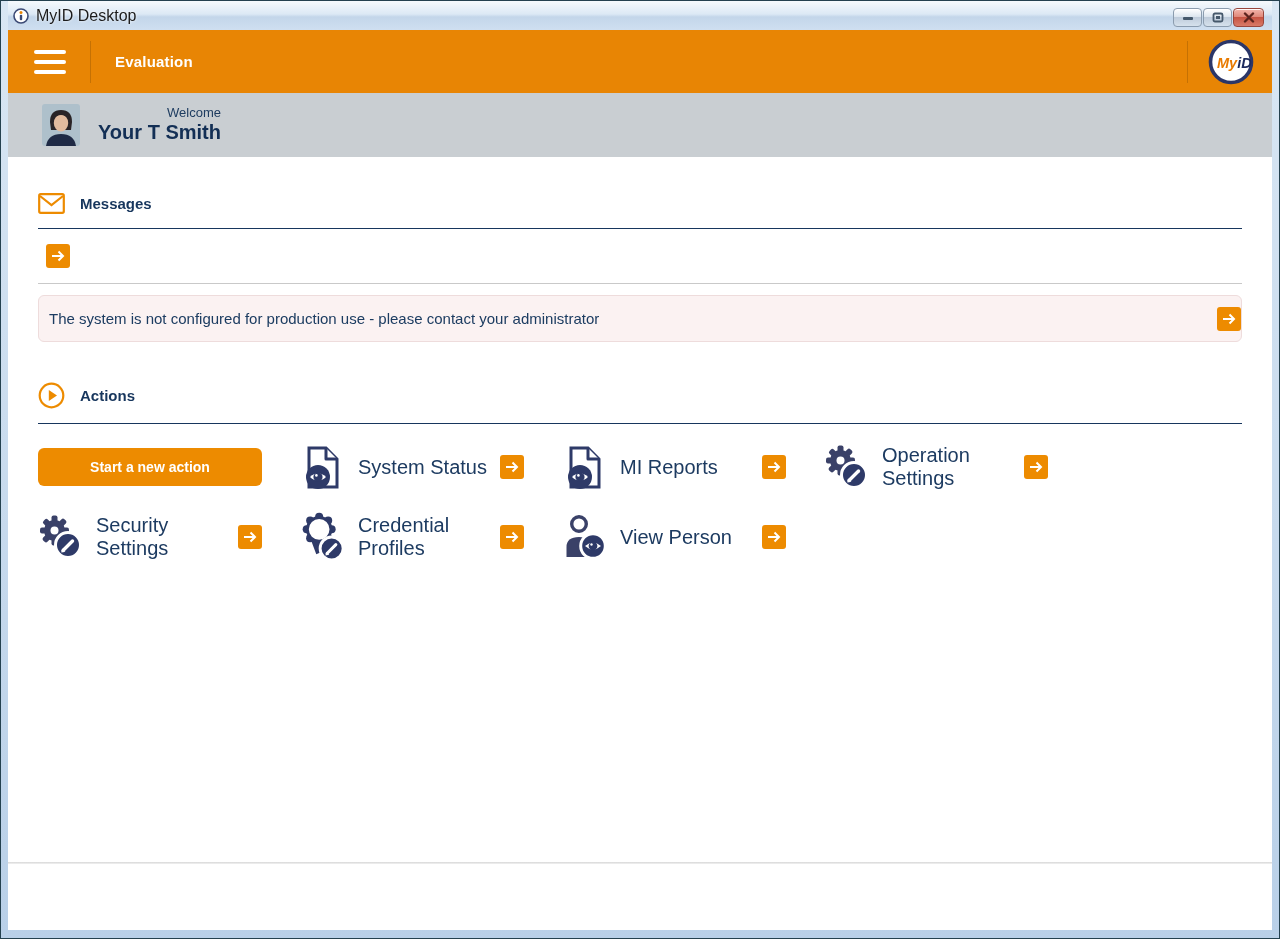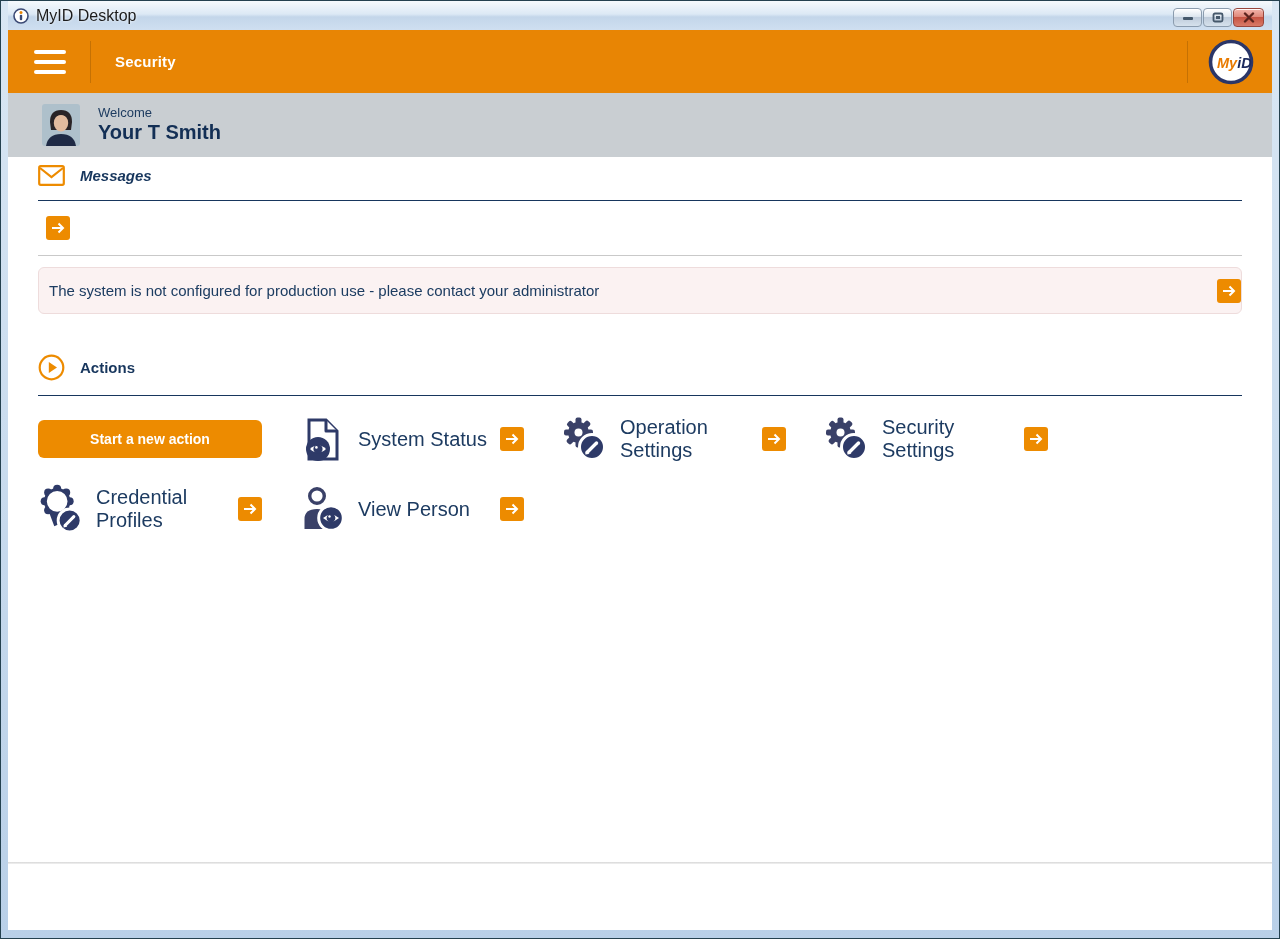--- a/index.html
+++ b/index.html
@@ -53,33 +53,33 @@
 
   
   .welcome-bar {
     height:64px; flex:0 0 64px;
     background:#c9ced2;
     display:flex; align-items:center;
     padding-left:34px;
   }
   .avatar { width:38px; height:42px; border-radius:3px; overflow:hidden; flex:0 0 38px; }
   .welcome-text { margin-left:18px; line-height:1.15; }
-  .welcome-label { font-size:13px; color:#1e3c60; }
+  .welcome-label { font-size:13px; color:#1e3c60;text-align:right; }
   .user-name { font-size:20px; font-weight:bold; color:#132f55; }
 
   
   .content {
     flex:1; background:#fff;
     display:flex; flex-direction:column;
     padding:0 30px;
     overflow:hidden;
   }
   .section-heading { display:flex; align-items:center; gap:15px; }
   .section-heading .label { font-size:15px; font-weight:bold; color:#17365d; }
-  .messages-heading { margin-top:8px;font-style:italic; }
+  .messages-heading { margin-top:36px; }
   .actions-heading { margin-top:40px; }
 
   .divider-navy { height:1px; background:#17365d; margin-top:14px; }
   .divider-gray { height:1px; background:#c9c9c9; }
 
   .message-row {
     height:54px; display:flex; align-items:center; justify-content:space-between;
     padding-left:8px; cursor:pointer;
   }
   .message-text { font-size:15px; color:#1c3c61; }
@@ -210,21 +210,21 @@
     </div>
   </div>
 
   <div class="app-header">
     <button class="hamburger">
       <span></span>
         <span></span>
         <span></span>
     </button>
     <div class="hdr-divider"></div>
-    <div class="header-title">Security</div>
+    <div class="header-title">Evaluation</div>
     <div class="hdr-spacer"></div>
     <div class="hdr-divider"></div>
     <svg class="brand-logo" viewBox="0 0 46 46">
       <circle cx="23" cy="23" r="20.5" fill="#fff" stroke="#2b3668" stroke-width="3.6"></circle>
       <text x="9" y="28.5" font-family="Liberation Sans, sans-serif" font-size="14.5" font-weight="bold" font-style="italic">
         <tspan fill="#e87a00">My</tspan><tspan fill="#1d2b5e">iD</tspan>
       </text>
     </svg>
   </div>
 
@@ -295,20 +295,33 @@
             </svg>
           </span>
         <span class="action-label">System Status</span>
         <button class="arrow-btn">
             <svg width="24" height="24" viewBox="0 0 24 24">
               <use href="#ico-arrow"></use>
             </svg>
           </button>
       </div>
 
+      <div class="action-cell">
+        <span class="action-icon">
+            <svg width="40" height="46" viewBox="0 0 40 46">
+              <use href="#ico-report-eye"></use>
+            </svg>
+          </span>
+        <span class="action-label">MI Reports</span>
+        <button class="arrow-btn">
+            <svg width="24" height="24" viewBox="0 0 24 24">
+              <use href="#ico-arrow"></use>
+            </svg>
+          </button>
+      </div>
 
 
       <div class="action-cell">
         <span class="action-icon">
             <svg width="46" height="46" viewBox="0 0 46 46">
               <use href="#ico-gear-edit"></use>
             </svg>
           </span>
         <span class="action-label">Operation Settings</span>
         <button class="arrow-btn">

